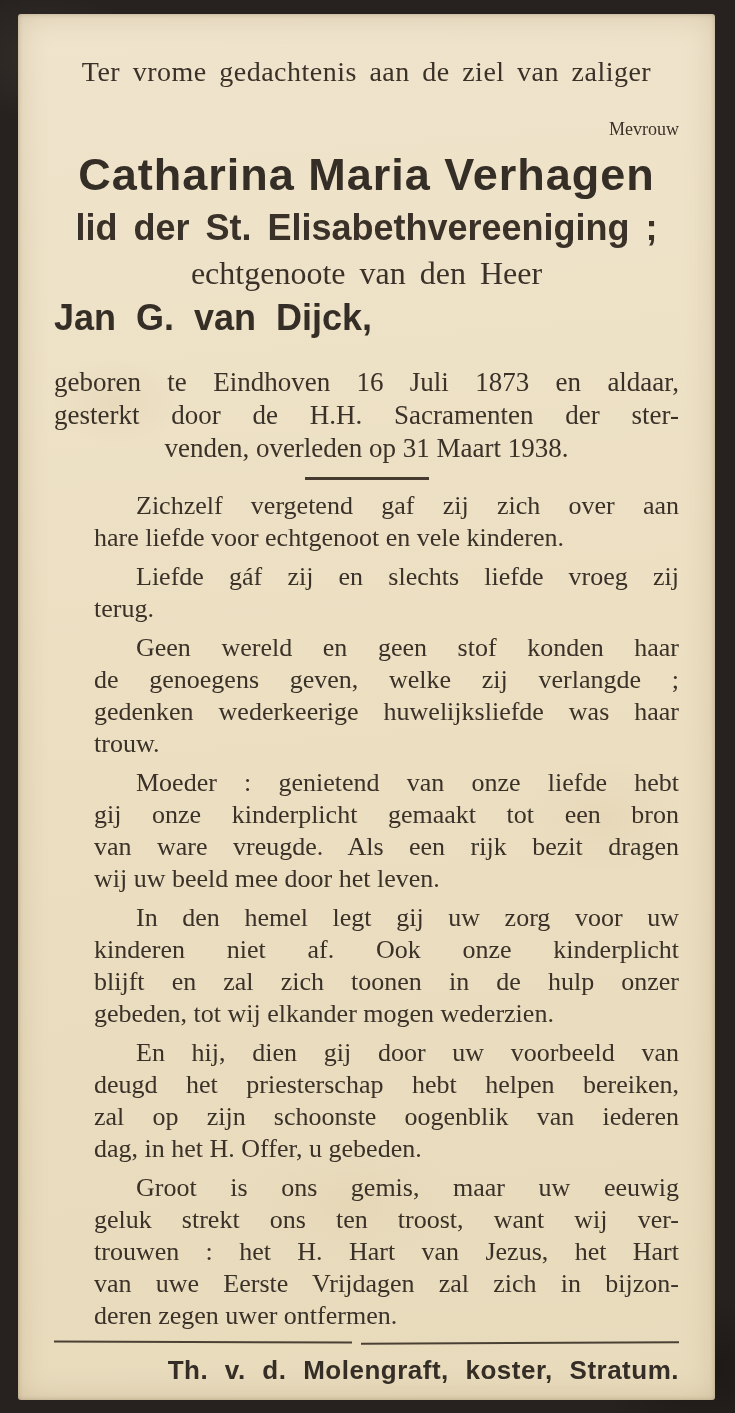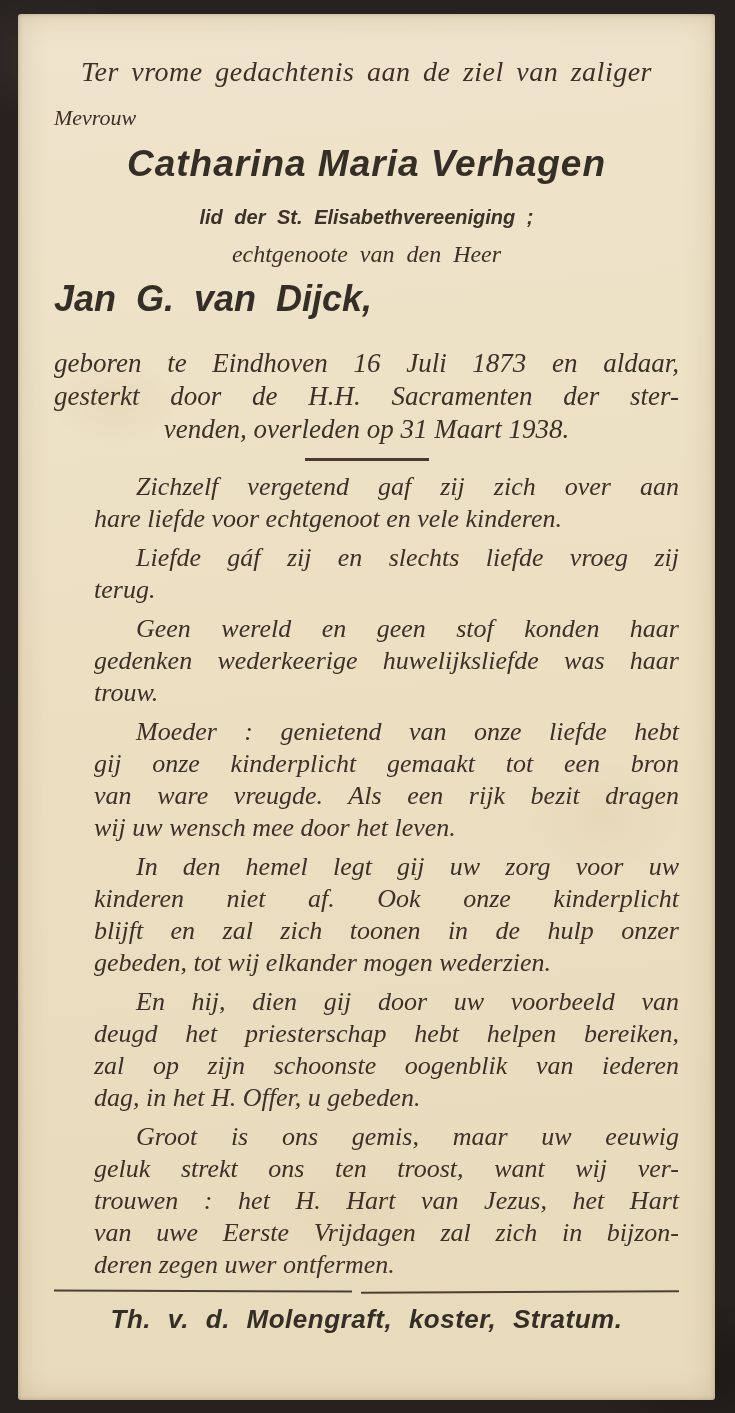--- a/index.html
+++ b/index.html
@@ -9,64 +9,63 @@
     background:#272220;
   }
   .frame {
     width:735px; height:1413px;
     box-sizing:border-box;
     background:
       radial-gradient(140px 90px at 6% 4%, rgba(90,80,70,0.25), transparent 70%),
       radial-gradient(160px 110px at 96% 97%, rgba(20,16,14,0.5), transparent 70%),
       #272220;
     padding:14px 20px 13px 18px;
-    font-style:italic;
   }
   .paper {
     position:relative;
     width:100%; height:100%;
     box-sizing:border-box;
     border-radius:3px;
     overflow:hidden;
     color:#3a3128;
     background:
       radial-gradient(90px 60px at 14% 28%, rgba(172,132,72,0.08), transparent 72%),
       radial-gradient(110px 80px at 84% 58%, rgba(172,132,72,0.07), transparent 72%),
       radial-gradient(150px 90px at 48% 86%, rgba(172,132,72,0.06), transparent 72%),
       linear-gradient(175deg, #efe4cc 0%, #ecdfc2 45%, #e8dbbc 100%);
     box-shadow: inset 0 0 30px rgba(121,92,48,0.22), inset 0 0 4px rgba(80,60,30,0.3);
     padding:40px 36px 0;
   }
   .serif { font-family:"Liberation Serif", serif; }
   .sans  { font-family:"Liberation Sans", sans-serif; }
 
   .intro        { font-size:28px; line-height:36px; text-align:center; word-spacing:5px; letter-spacing:0.5px; }
-  .salutation   { font-size:22px; line-height:34px; margin-top:11px; text-align:left; word-spacing:4px; }
-  .deceased     { font-size:37px; line-height:54px; margin-top:2px; text-align:center; font-weight:700; letter-spacing:1px; color:#352e26; }
-  .membership   { font-size:20px; line-height:32px; margin-top:10px; text-align:center; font-weight:700; word-spacing:6px; }
-  .spouse-intro { font-size:24px; line-height:34px; margin-top:4px; text-align:center; word-spacing:6px; }
+  .salutation   { font-size:18px; line-height:34px; margin-top:22px; text-align:right; word-spacing:4px; }
+  .deceased     { font-size:45px; line-height:54px; margin-top:2px; text-align:center; font-weight:700; letter-spacing:1px; color:#352e26; }
+  .membership   { font-size:36px; line-height:32px; margin-top:10px; text-align:center; font-weight:700; word-spacing:6px; }
+  .spouse-intro { font-size:32px; line-height:34px; margin-top:12px; text-align:center; word-spacing:6px; }
   .spouse-name  { font-size:36px; line-height:44px; margin-top:6px; text-align:left; font-weight:700; word-spacing:10px; color:#352e26; }
 
   .vitals { margin-top:26px; }
   .vline  { display:block; font-size:27px; line-height:33px; text-align:justify; text-align-last:justify; }
   .vline.center { text-align:right; text-align-last:center; }
 
   .divider { width:124px; height:3px; background:#453b2f; margin:12px auto 10px; }
 
   .para  { margin:0 0 7px; }
   .bline { display:block; font-size:26px; line-height:32px; text-align:justify; text-align-last:justify;margin-left:40px; }
   .bline.first { text-indent:42px; }
   .bline.last  { text-align-last:left; }
 
   .footer-rule { display:flex; align-items:flex-start; margin-top:6px; height:6px; }
   .seg   { display:block; height:2px; background:#4a4034; }
   .seg.l { width:298px; margin-right:9px; margin-top:2px; transform:rotate(0.2deg); }
   .seg.r { flex:1; margin-top:3px; transform:rotate(-0.3deg); }
 
-  .printer { font-size:26px; line-height:34px; margin-top:8px; text-align:center; font-weight:700; word-spacing:9px; letter-spacing:0.5px; color:#352e26; }
+  .printer { font-size:26px; line-height:34px; margin-top:8px; text-align:right; font-weight:700; word-spacing:9px; letter-spacing:0.5px; color:#352e26; }
 </style>
 </head>
 <body>
 
 <div class="frame">
   <div class="paper">
 
     <div class="intro serif">Ter vrome gedachtenis aan de ziel van zaliger</div>
     <div class="salutation serif">Mevrouw</div>
     <div class="deceased sans">Catharina Maria Verhagen</div>
@@ -86,28 +85,29 @@
       <p class="para">
         <span class="bline first">Zichzelf vergetend gaf zij zich over aan</span>
         <span class="bline last">hare liefde voor echtgenoot en vele kinderen.</span>
       </p>
       <p class="para">
         <span class="bline first">Liefde gáf zij en slechts liefde vroeg zij</span>
         <span class="bline last">terug.</span>
       </p>
       <p class="para">
         <span class="bline first">Geen wereld en geen stof konden haar</span>
+        <span class="bline">de genoegens geven, welke zij verlangde ;</span>
         <span class="bline">gedenken wederkeerige huwelijksliefde was haar</span>
         <span class="bline last">trouw.</span>
       </p>
       <p class="para">
         <span class="bline first">Moeder : genietend van onze liefde hebt</span>
         <span class="bline">gij onze kinderplicht gemaakt tot een bron</span>
         <span class="bline">van ware vreugde. Als een rijk bezit dragen</span>
-        <span class="bline last">wij uw wensch mee door het leven.</span>
+        <span class="bline last">wij uw beeld mee door het leven.</span>
       </p>
       <p class="para">
         <span class="bline first">In den hemel legt gij uw zorg voor uw</span>
         <span class="bline">kinderen niet af. Ook onze kinderplicht</span>
         <span class="bline">blijft en zal zich toonen in de hulp onzer</span>
         <span class="bline last">gebeden, tot wij elkander mogen wederzien.</span>
       </p>
       <p class="para">
         <span class="bline first">En hij, dien gij door uw voorbeeld van</span>
         <span class="bline">deugd het priesterschap hebt helpen bereiken,</span>

